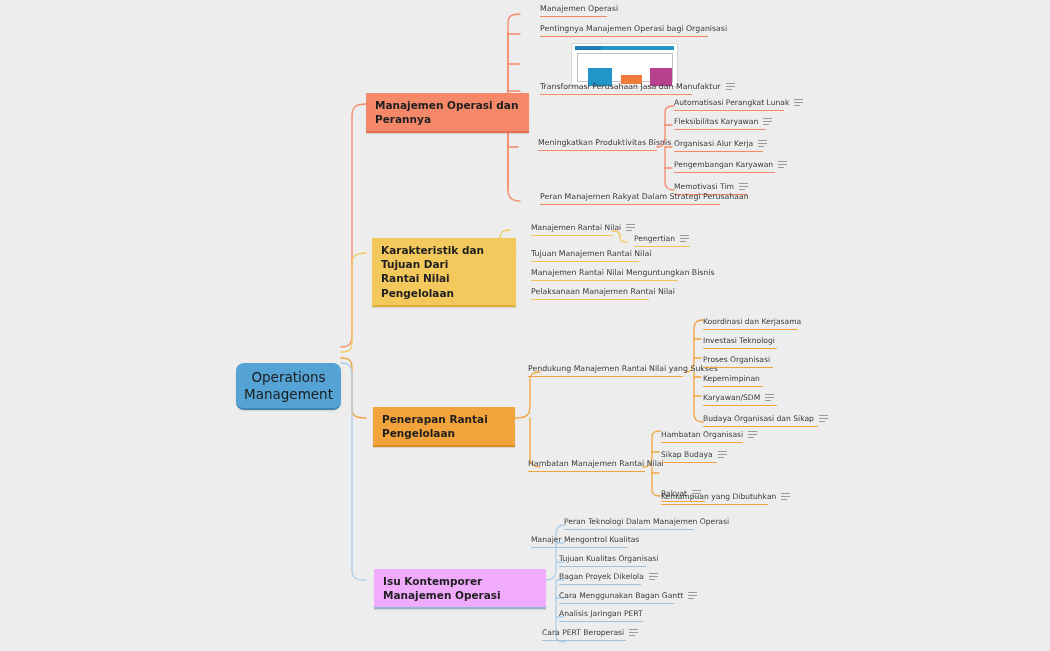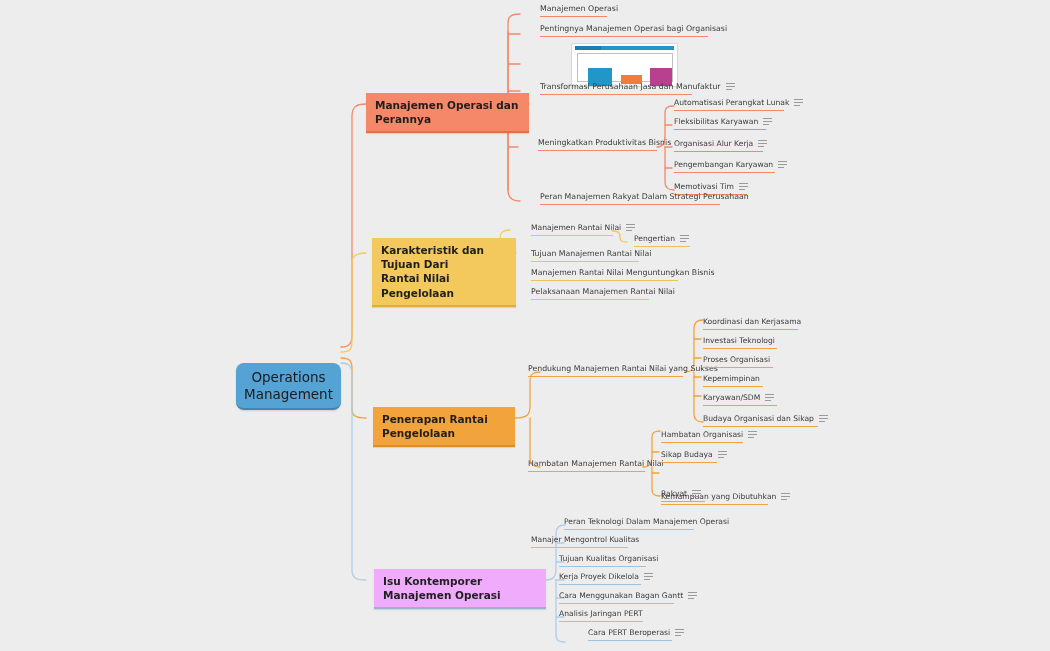--- a/index.html
+++ b/index.html
@@ -341,39 +341,39 @@
   <div class="leaf u-blue" style="left:564px;top:517px;width:130px;">
     <span>Peran Teknologi Dalam Manajemen Operasi</span>
   </div>
   <div class="leaf u-blue" style="left:531px;top:535px;width:97px;">
     <span>Manajer Mengontrol Kualitas</span>
   </div>
   <div class="leaf u-blue" style="left:559px;top:554px;width:87px;">
     <span>Tujuan Kualitas Organisasi</span>
   </div>
   <div class="leaf u-blue" style="left:559px;top:572px;width:82px;">
-    <span>Kerja Proyek Dikelola</span>
+    <span>Bagan Proyek Dikelola</span>
     <span class="noteicon">
         <i></i>
         <i></i>
         <i></i>
       </span>
   </div>
   <div class="leaf u-blue" style="left:559px;top:591px;width:115px;">
     <span>Cara Menggunakan Bagan Gantt</span>
     <span class="noteicon">
         <i></i>
         <i></i>
         <i></i>
       </span>
   </div>
   <div class="leaf u-blue" style="left:559px;top:609px;width:84px;">
     <span>Analisis Jaringan PERT</span>
   </div>
-  <div class="leaf u-blue" style="left:588px;top:628px;width:84px;text-align:center;">
+  <div class="leaf u-blue" style="left:542px;top:628px;width:84px;text-align:center;">
     <span>Cara PERT Beroperasi</span>
     <span class="noteicon">
         <i></i>
         <i></i>
         <i></i>
       </span>
   </div>
 
 </div>
 

